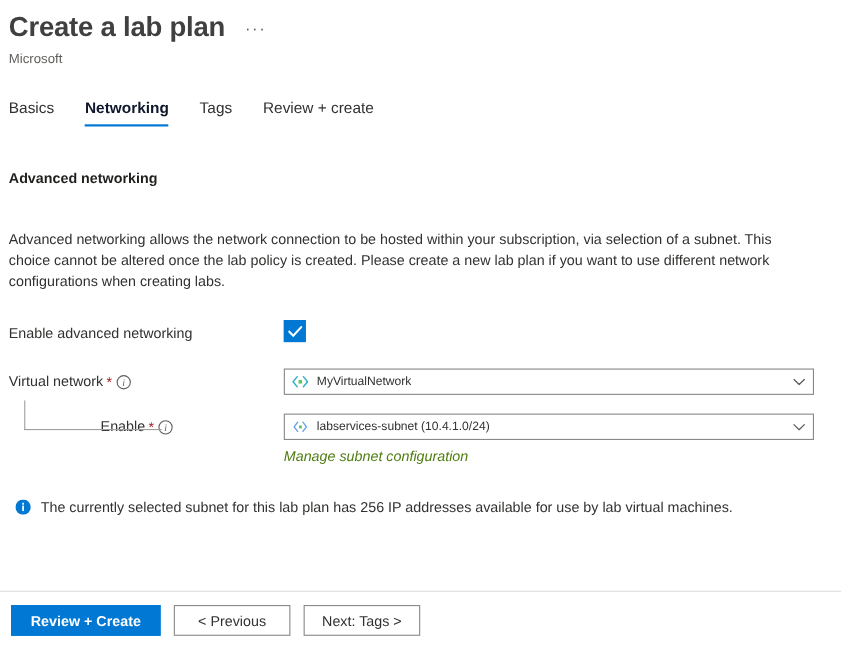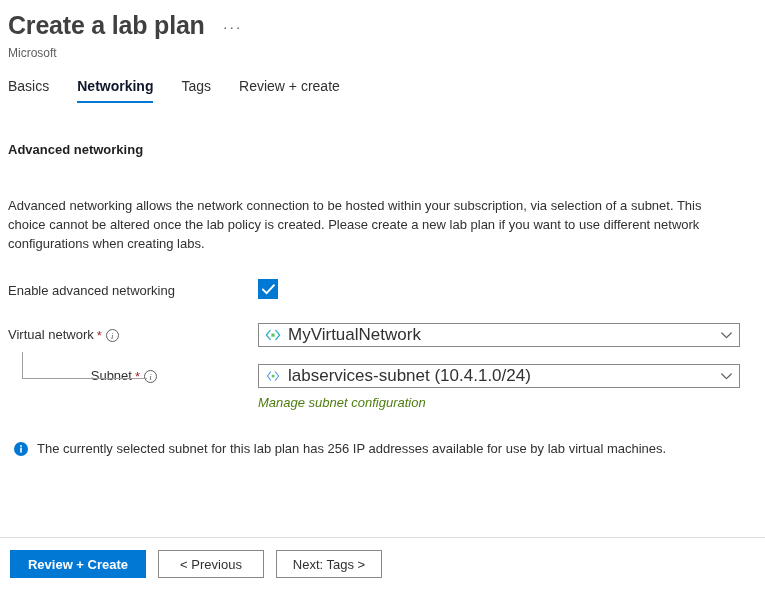--- a/index.html
+++ b/index.html
@@ -47,21 +47,21 @@
     font-size: 12px;
     color: #605e5c;
     margin-top: 5px;
     line-height: 16px;
   }
 
   
   .tabs {
     display: flex;
     align-items: flex-end;
-    margin-top: 12px;
+    margin-top: 24px;
     padding-left: 8px;
     height: 30px;
   }
   .tab {
     font-size: 14px;
     color: #323130;
     padding: 0 0 8px 0;
     margin-right: 28px;
     cursor: pointer;
     position: relative;
@@ -172,21 +172,21 @@
   .dropdown {
     width: 482px;
     height: 24px;
     border: 1px solid #8a8886;
     background: #ffffff;
     box-sizing: border-box;
     display: flex;
     align-items: center;
     padding: 0 0 0 6px;
     cursor: pointer;
-    font-size: 17px;
+    font-size: 11px;
     color: #323130;
   }
   .dropdown .res-icon {
     flex: 0 0 auto;
     width: 16px;
     height: 14px;
     margin-right: 7px;
     display: flex;
     align-items: center;
     justify-content: center;
@@ -355,21 +355,21 @@
               <path d="M0.8 1 L5.5 5.6 L10.2 1" stroke="#605e5c" stroke-width="1.2" fill="none" stroke-linecap="round" stroke-linejoin="round"></path>
             </svg>
           </span>
         </div>
       </div>
     </div>
 
     <div class="form-row" style="margin-top:17px;">
       <div class="tree-connector"></div>
       <div class="form-label indented">
-        <span>Subnet</span>
+        <span>Enable</span>
         <span class="req-star">*</span>
         <span class="info-icon">i</span>
       </div>
       <div class="form-control">
         <div class="dropdown">
           <span class="res-icon">
             <svg width="16" height="12" viewBox="0 0 16 12" aria-hidden="true">
               <path d="M5.6 1.8 L2.4 6 L5.6 10.2" stroke="#5ea0ef" stroke-width="1.2" fill="none" stroke-linecap="round" stroke-linejoin="round"></path>
               <path d="M10.4 1.8 L13.6 6 L10.4 10.2" stroke="#5ea0ef" stroke-width="1.2" fill="none" stroke-linecap="round" stroke-linejoin="round"></path>
               <rect x="6.8" y="4.8" width="2.6" height="2.6" fill="#5ec45e"></rect>

